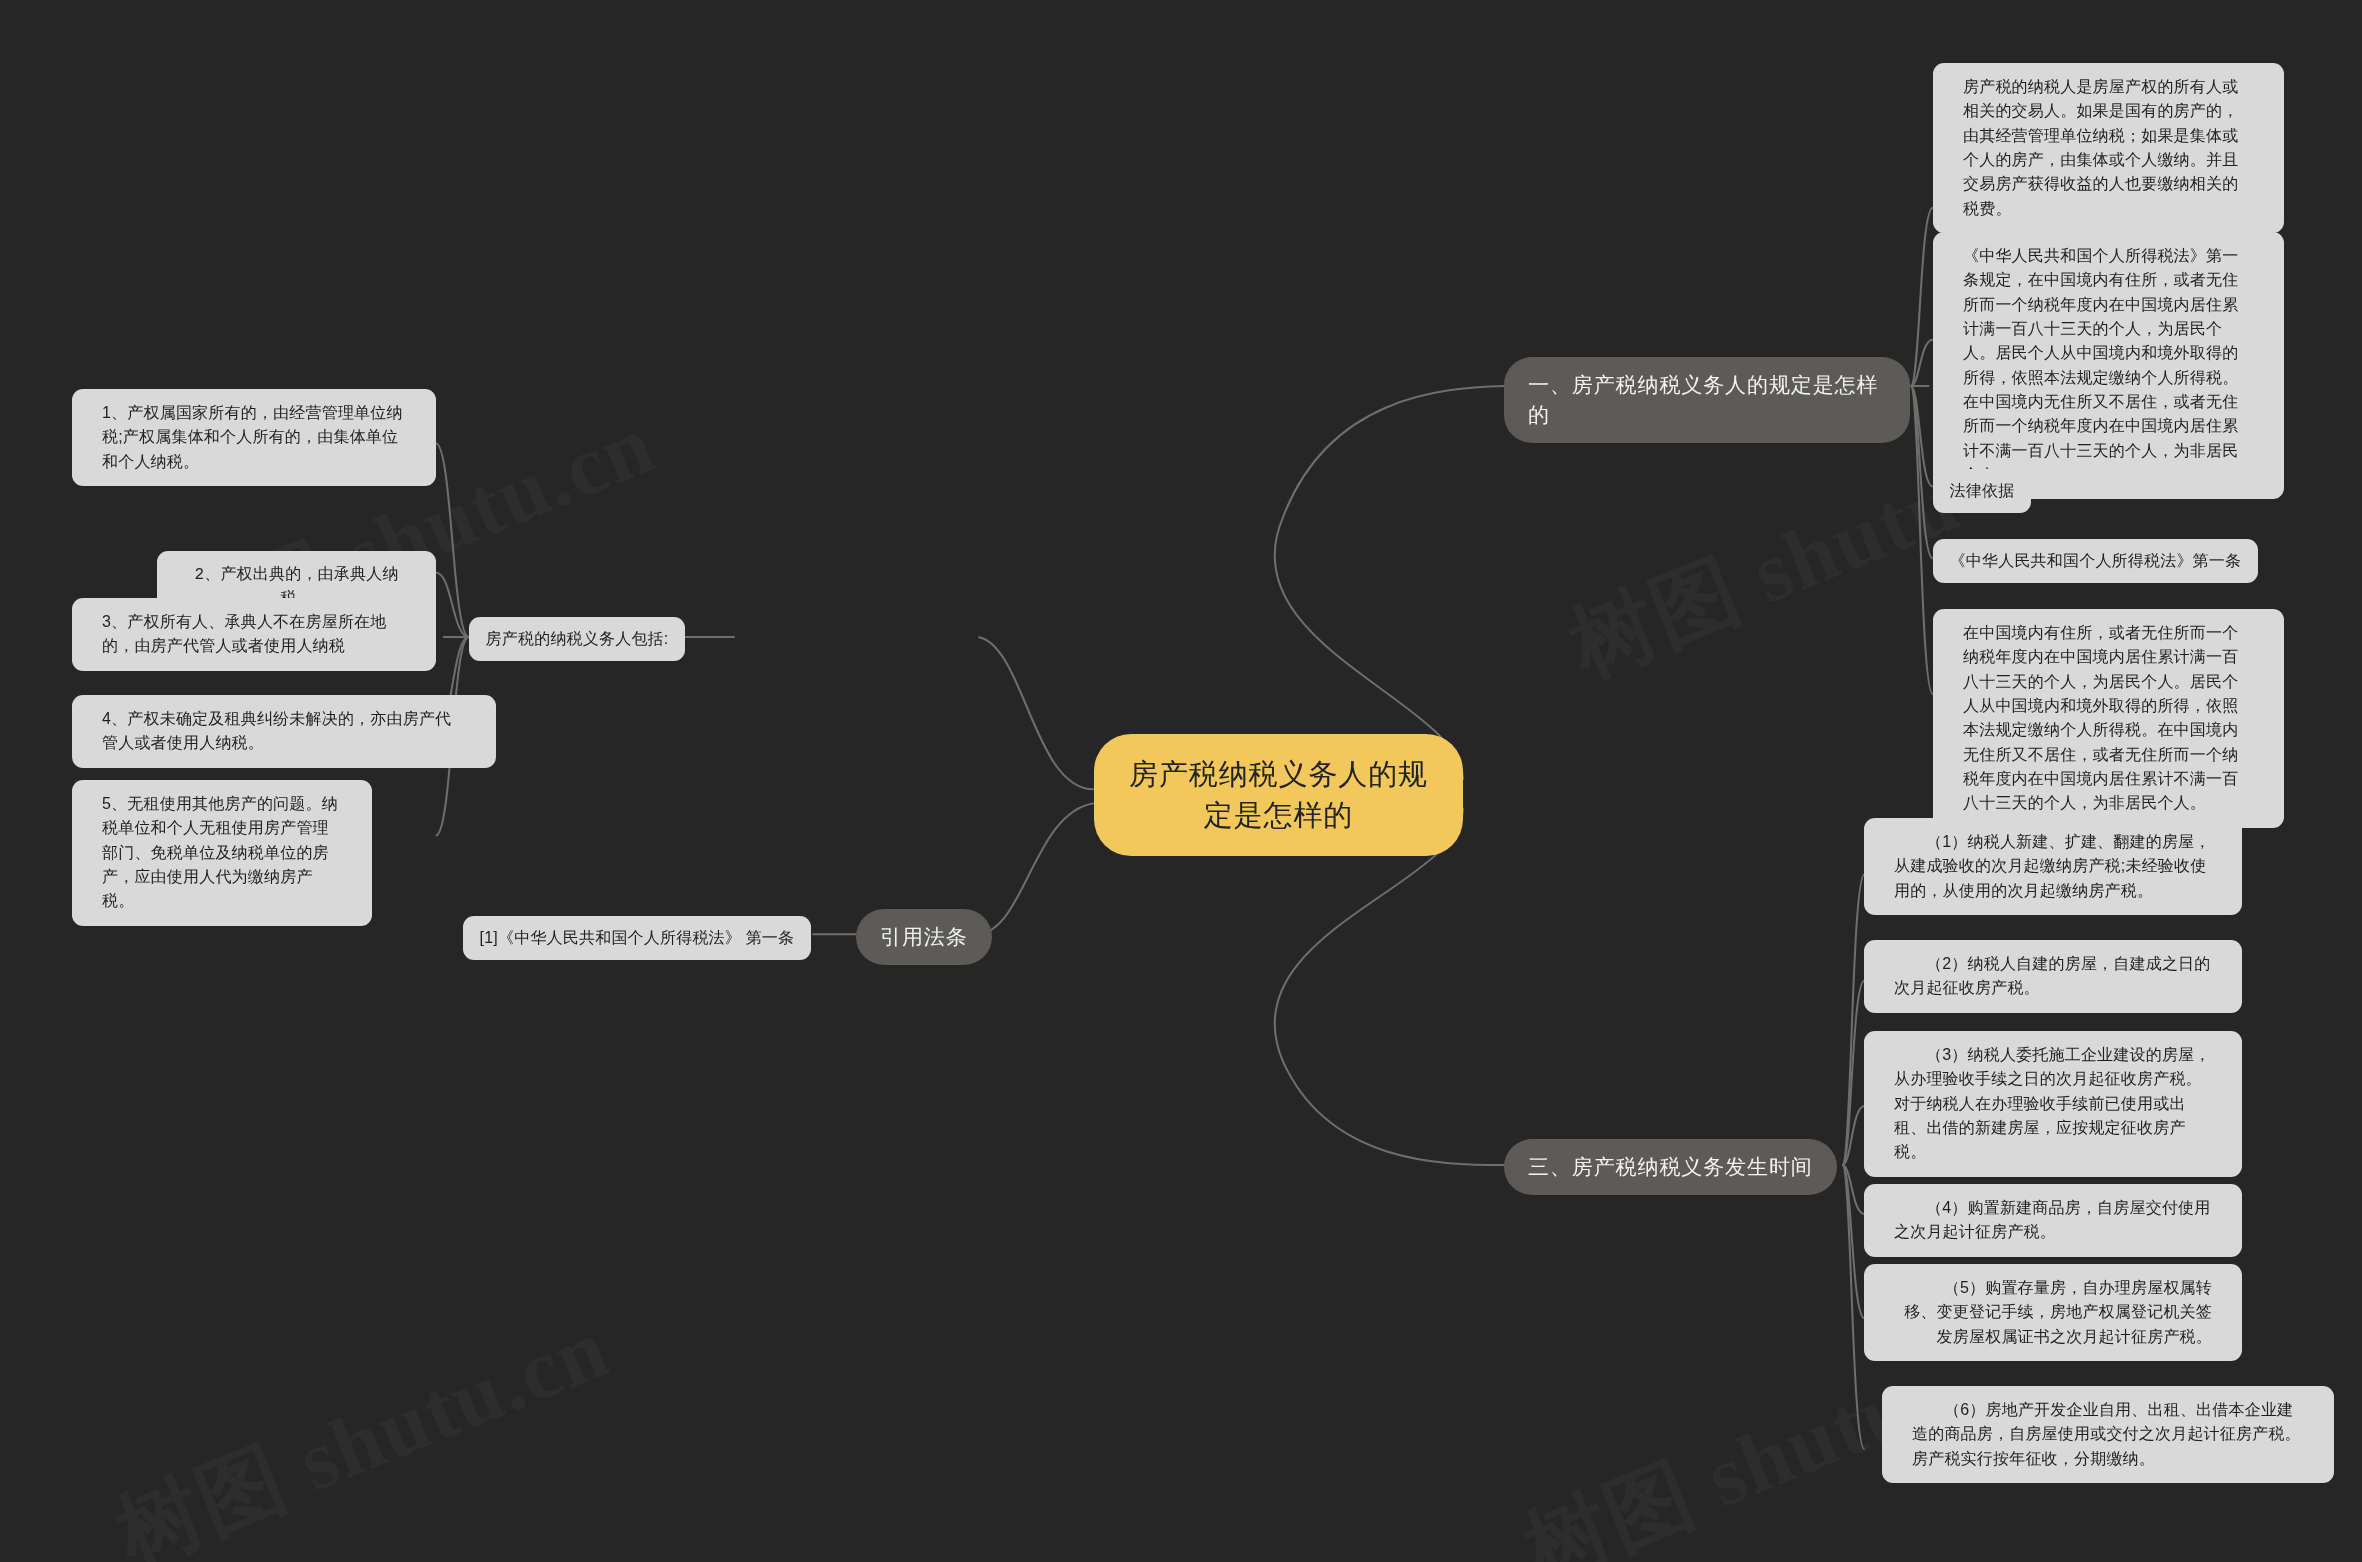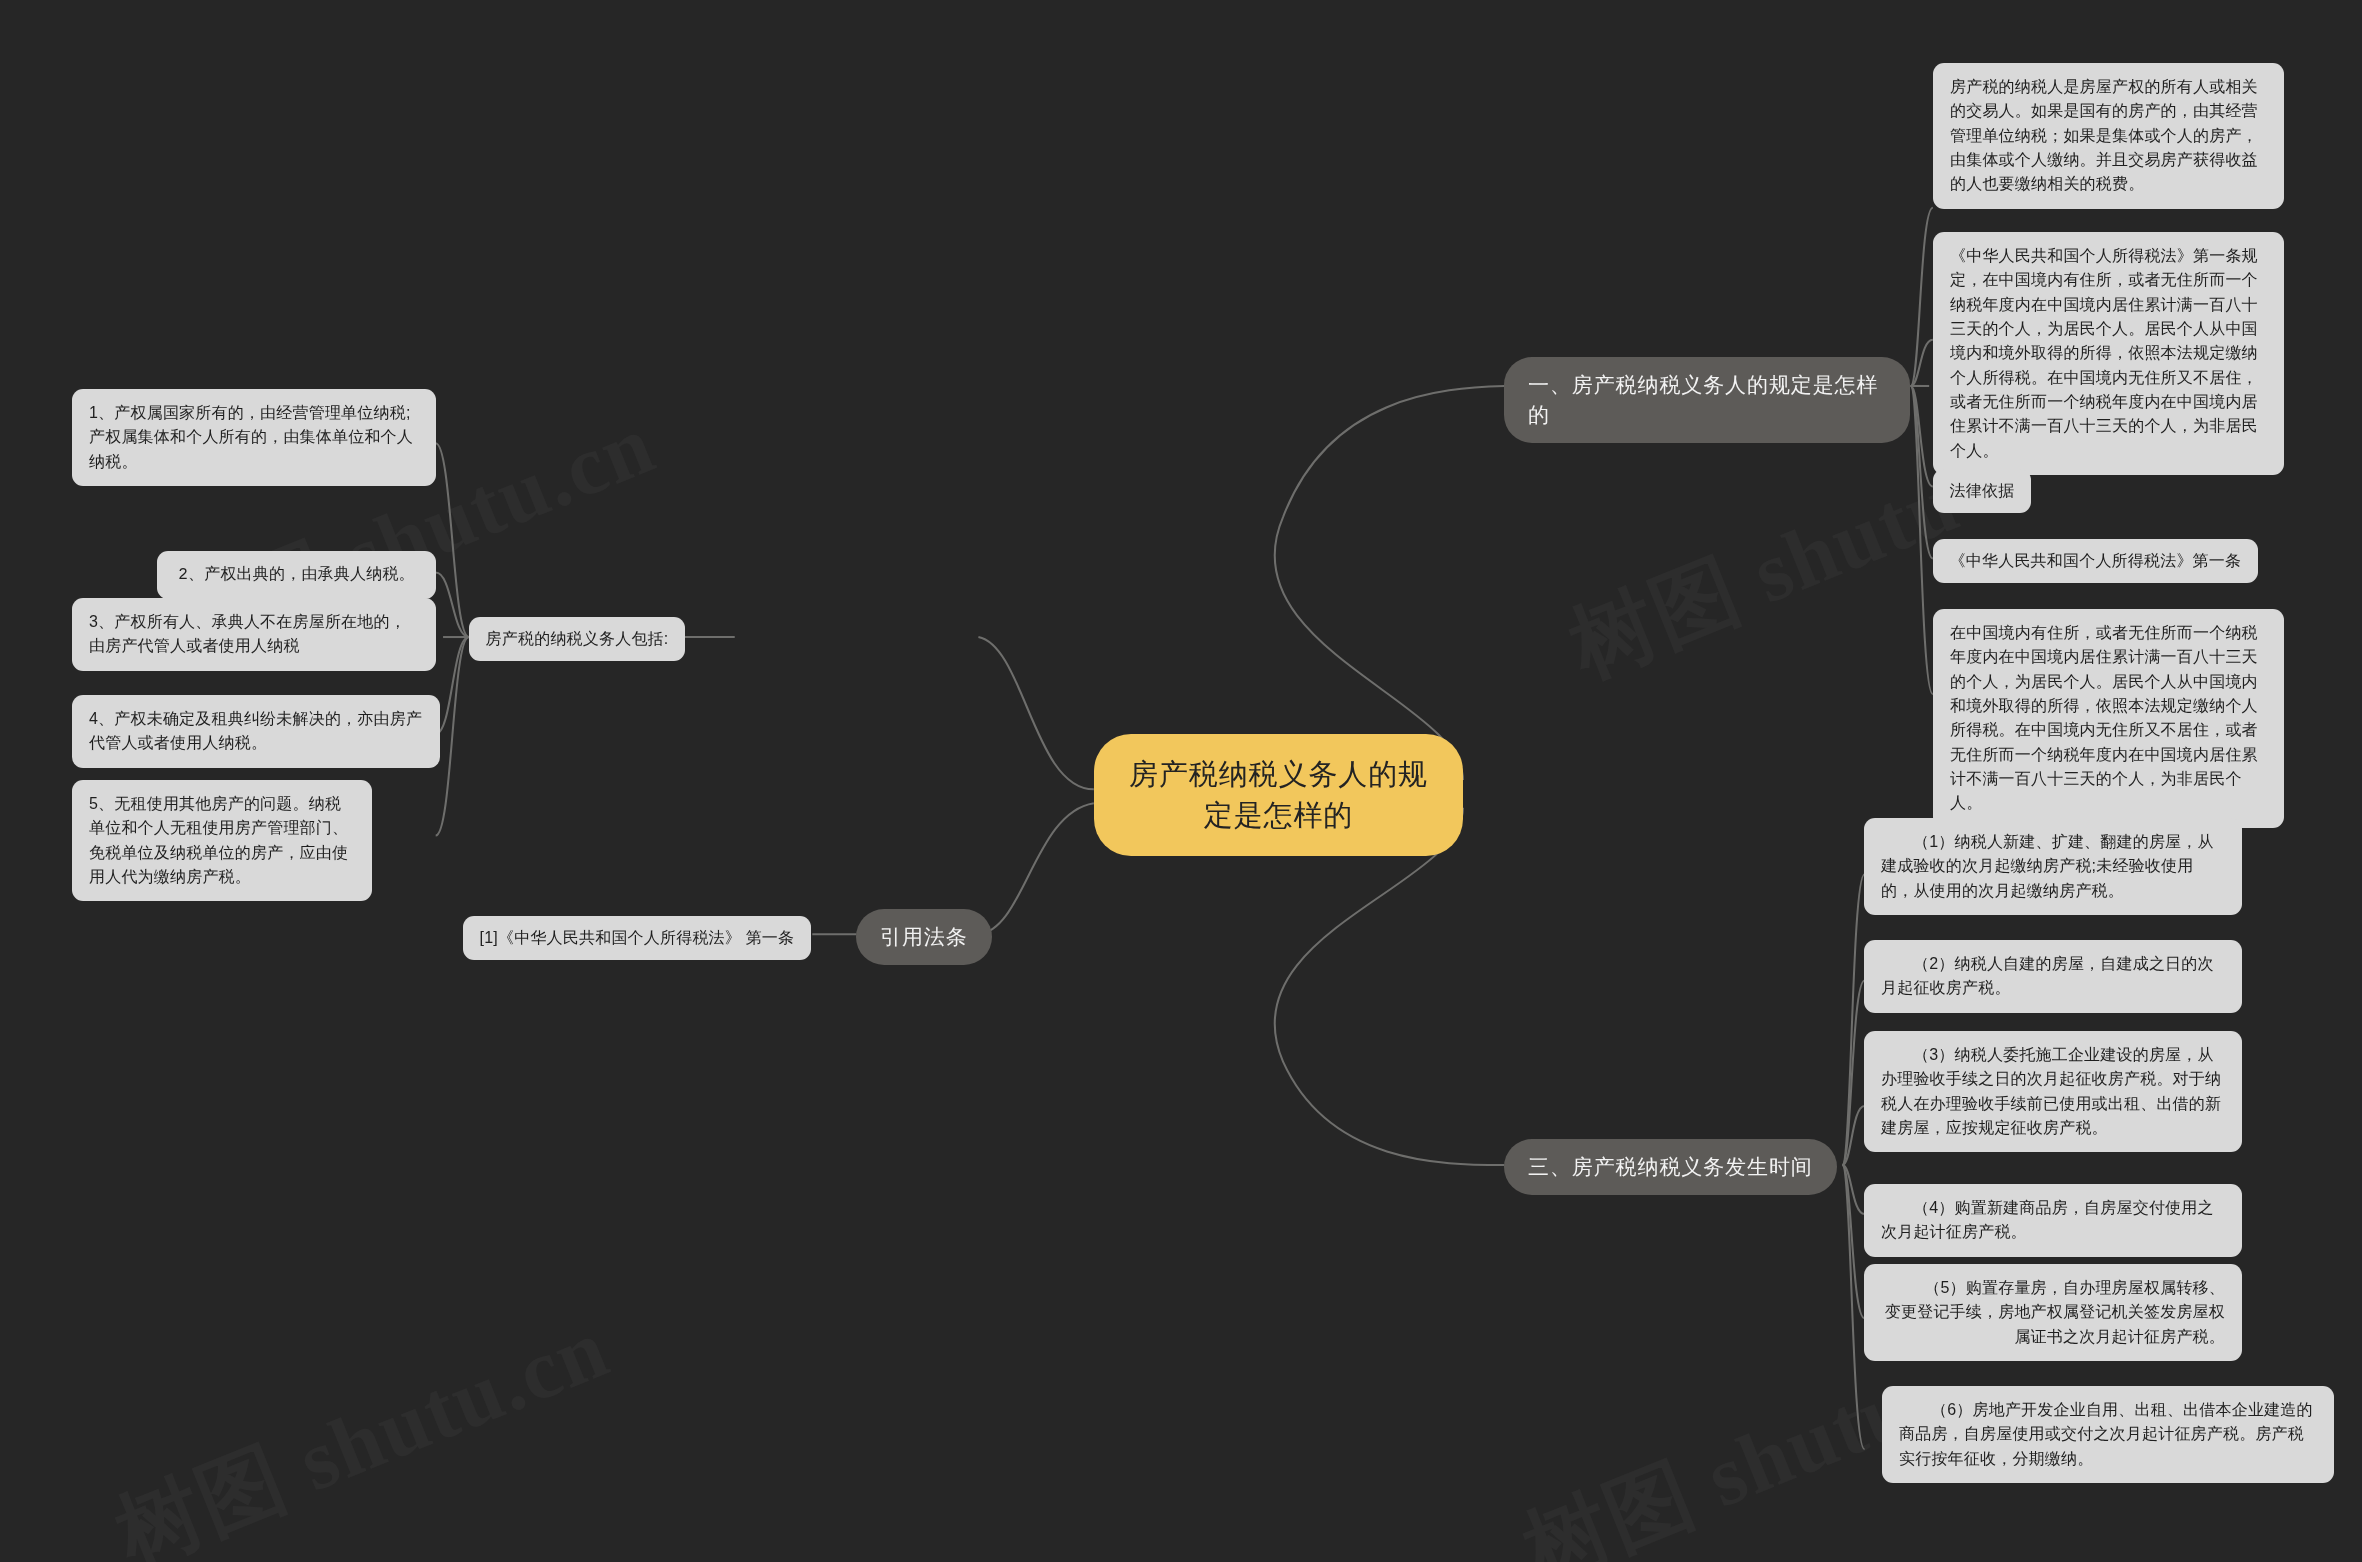--- a/index.html
+++ b/index.html
@@ -55,21 +55,21 @@
     padding:13px 24px;
     letter-spacing:0.9px;
   }
 
   .leaf {
     background:#d9d9d9;
     color:#1f1f1f;
     border-radius:11px;
     font-size:16px;
     line-height:1.52;
-    padding:12px 17px;
+    padding:12px 30px;
     letter-spacing:0.2px;
   }
   .leaf.pill { border-radius:11px; padding:10px 16.6px; white-space:nowrap; }
   .leaf.indent { text-indent:2em; }
 </style>
 </head>
 <body>
 
 <div id="canvas">
 
@@ -130,21 +130,21 @@
 
 
   <div class="node leaf pill" style="left:469px; top:617px;">房产税的纳税义务人包括:</div>
 
   <div class="node leaf" style="left:72px; top:389px; width:364px;">1、产权属国家所有的，由经营管理单位纳税;产权属集体和个人所有的，由集体单位和个人纳税。</div>
 
   <div class="node leaf" style="left:157px; top:551px; width:279px; text-align:center;font-family:Liberation Mono, monospace;">2、产权出典的，由承典人纳税。</div>
 
   <div class="node leaf" style="left:72px; top:598px; width:364px;">3、产权所有人、承典人不在房屋所在地的，由房产代管人或者使用人纳税</div>
 
-  <div class="node leaf" style="left:72px; top:695px; width:368px;">4、产权未确定及租典纠纷未解决的，亦由房产代管人或者使用人纳税。</div>
+  <div class="node leaf" style="left:72px; top:695px; width:424px;">4、产权未确定及租典纠纷未解决的，亦由房产代管人或者使用人纳税。</div>
 
   <div class="node leaf" style="left:72px; top:780px; width:300px;">5、无租使用其他房产的问题。纳税单位和个人无租使用房产管理部门、免税单位及纳税单位的房产，应由使用人代为缴纳房产税。</div>
 
   <div class="node branch" style="left:856px; top:909px;">引用法条</div>
 
   <div class="node leaf pill" style="left:463px; top:916px;">[1]《中华人民共和国个人所得税法》 第一条</div>
 
   <div class="node branch" style="left:1504px; top:1139px;">三、房产税纳税义务发生时间</div>
 
   <div class="node leaf indent" style="left:1864px; top:818px; width:378px;">（1）纳税人新建、扩建、翻建的房屋，从建成验收的次月起缴纳房产税;未经验收使用的，从使用的次月起缴纳房产税。</div>

